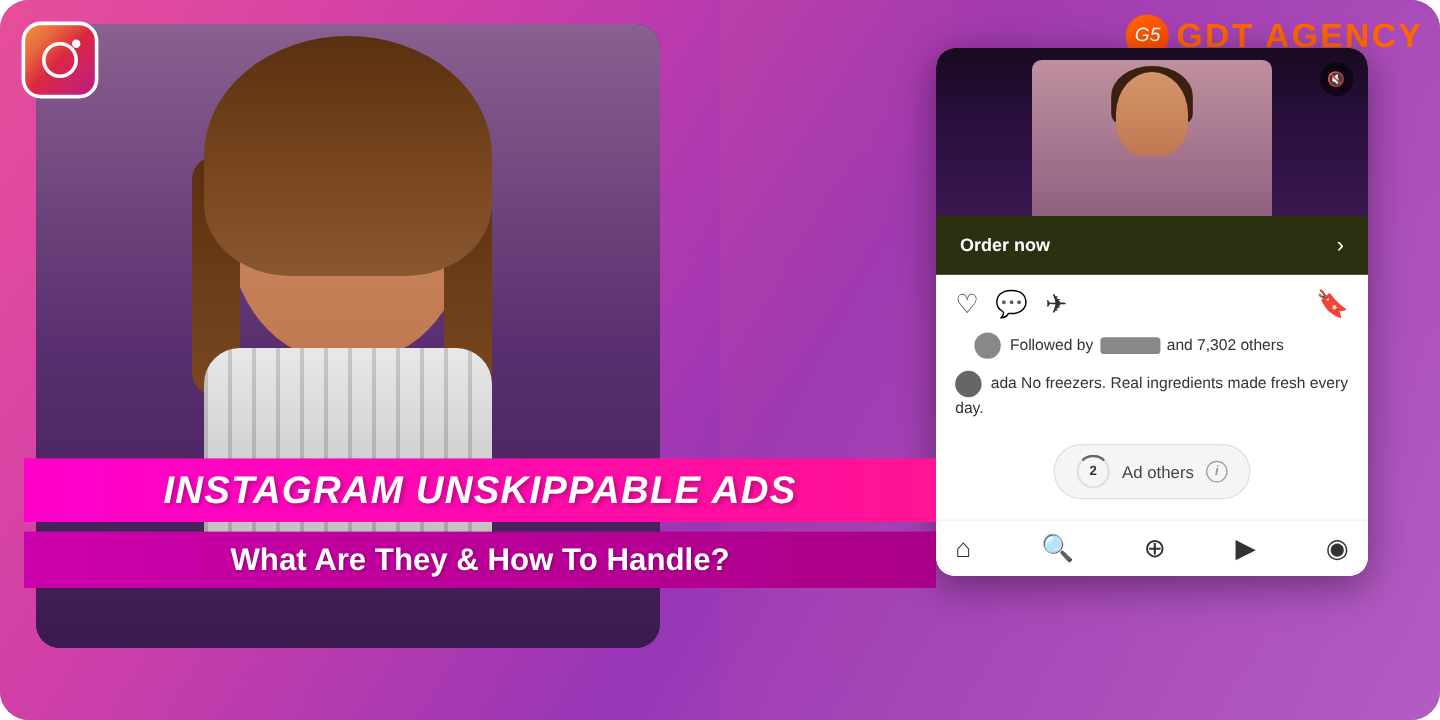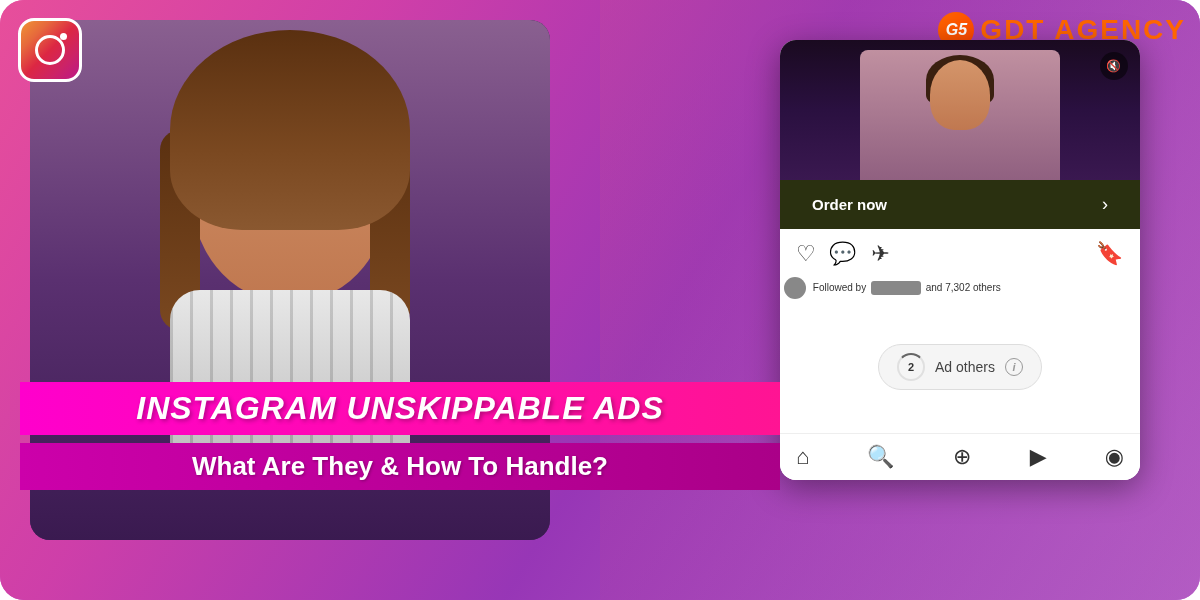--- a/index.html
+++ b/index.html
@@ -206,21 +206,21 @@
       transform: translateX(-50%);
       width: 68px;
       height: 50px;
       background: #3a2010;
       border-radius: 50% 50% 20% 20%;
     }
 
     
     .order-now-bar {
       background: #2a3010;
-      padding: 14px 32px;
+      padding: 14px 20px;
       display: flex;
       align-items: center;
       justify-content: space-between;
       flex-shrink: 0;
     }
 
     .order-now-text {
       color: #fff;
       font-size: 15px;
       font-weight: 600;
@@ -252,22 +252,22 @@
       cursor: pointer;
     }
 
     .bookmark-icon {
       font-size: 22px;
       color: #333;
     }
 
     
     .followed-text {
-      padding: 2px 4px 6px;
-      font-size: 10px;
+      padding: 2px 32px 6px;
+      font-size: 13px;
       color: #333;
       flex-shrink: 0;
     }
 
     .avatar-dot {
       display: inline-block;
       width: 22px;
       height: 22px;
       background: #888;
       border-radius: 50%;
@@ -448,21 +448,21 @@
 
     .agency-icon {
       width: 36px;
       height: 36px;
       background: linear-gradient(135deg, #ff6600, #ff4400);
       border-radius: 50%;
       display: flex;
       align-items: center;
       justify-content: center;
       font-size: 16px;
-      font-weight: 700;
+      font-weight: 400;
       color: #fff;
       font-style: italic;
     }
 
     .agency-name {
       color: #ff6600;
       font-size: 28px;
       font-weight: 900;
       letter-spacing: 2px;
       text-transform: uppercase;
@@ -553,20 +553,24 @@
       <span class="bookmark-icon">🔖</span>
     </div>
 
     <div class="followed-text">
       <span class="avatar-dot"></span>
       <span>Followed by</span>
       <span class="blur-strip-sm"></span>
       <span>and 7,302 others</span>
     </div>
 
+    <div class="caption-text">
+      <span class="caption-avatar"></span>
+      <span>ada No freezers. Real ingredients made fresh every day.</span>
+    </div>
 
     <div class="ad-break-section">
       <div class="ad-break-pill">
         <div class="timer-circle">
           <span>2</span>
         </div>
         <span class="ad-break-label">Ad others</span>
         <div class="info-circle">
           <span>i</span>
         </div>

